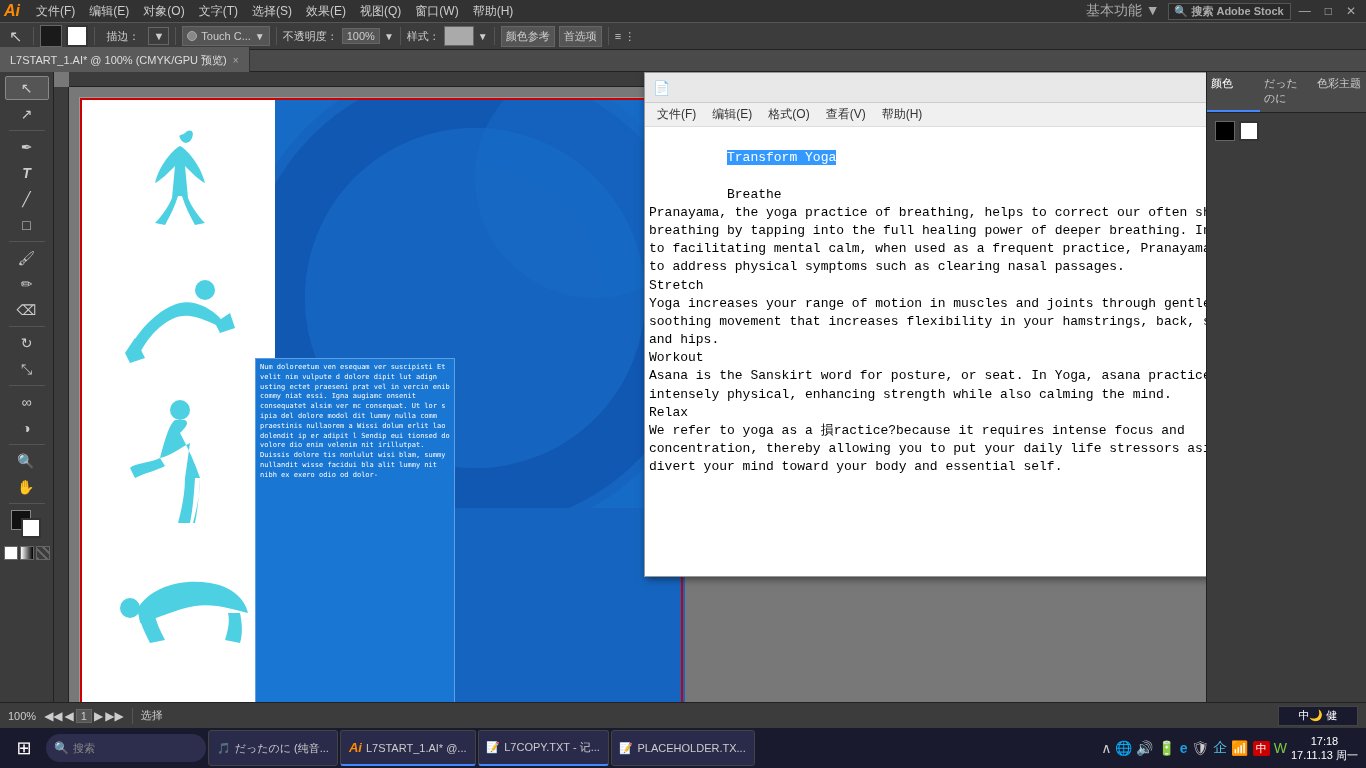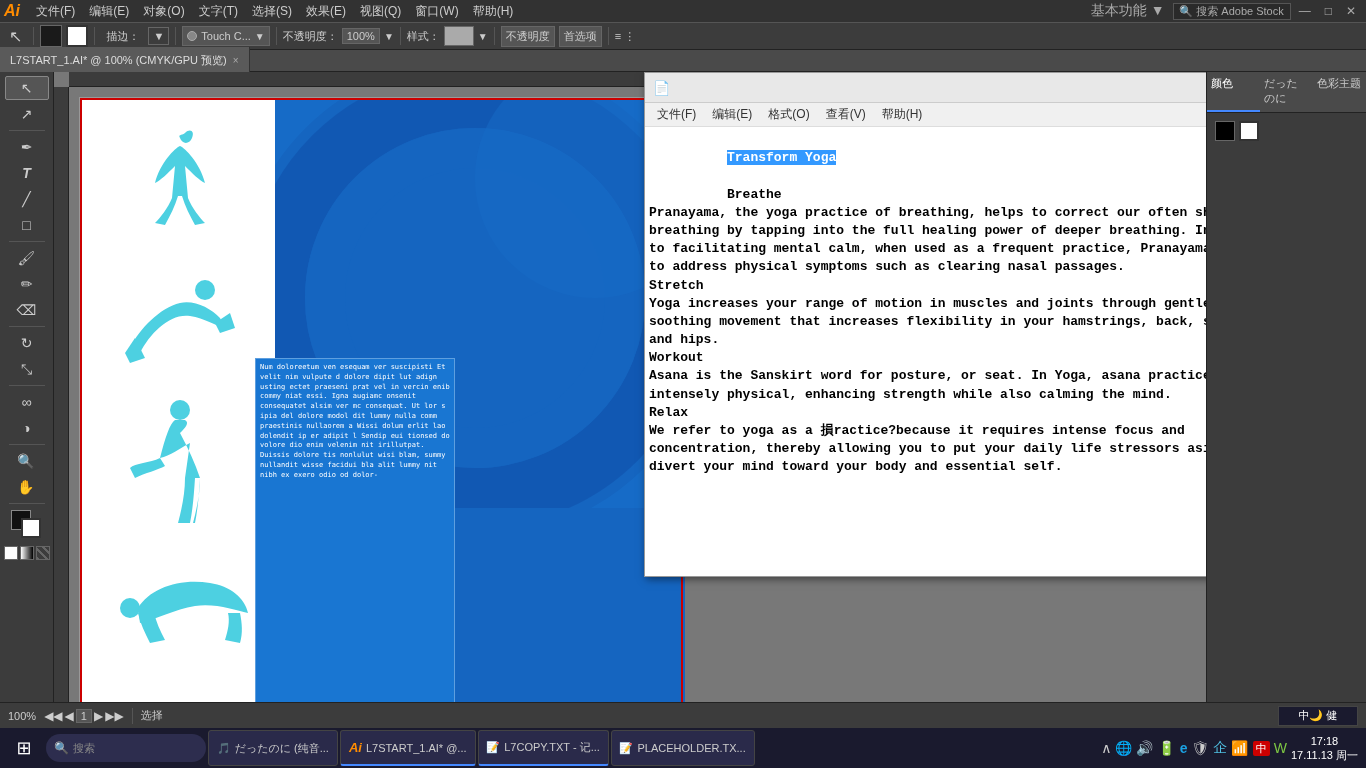--- a/index.html
+++ b/index.html
@@ -208,21 +208,20 @@
       font-family: 'Courier New', monospace;
       font-size: 13px;
       line-height: 1.4;
       color: #000;
       white-space: pre-wrap;
     }
     .notepad-content-area {
       display: flex;
       flex: 1;
       overflow: hidden;
-      font-weight: bold;
     }
     .highlight {
       background: #3399ff;
       color: white;
     }
 
     
     #status-bar {
       width: 100%;
       height: 26px;
@@ -346,21 +345,21 @@
   <span class="menu-item">编辑(E)</span>
   <span class="menu-item">对象(O)</span>
   <span class="menu-item">文字(T)</span>
   <span class="menu-item">选择(S)</span>
   <span class="menu-item">效果(E)</span>
   <span class="menu-item">视图(Q)</span>
   <span class="menu-item">窗口(W)</span>
   <span class="menu-item">帮助(H)</span>
   <div style="flex:1"></div>
   <span style="color:#aaa;font-size:14px;padding:0 6px;">基本功能 ▼</span>
-  <span style="color:#aaa;font-size:11px;padding:0 6px;background:#2a2a2a;border:1px solid #555;">🔍 搜索 Adobe Stock</span>
+  <span style="color:#aaa;font-size:11px;padding:0 6px;background:#2a2a2a;border:1px solid #555;font-weight:bold;">🔍 搜索 Adobe Stock</span>
   <span style="color:#aaa;padding:0 6px;">—</span>
   <span style="color:#aaa;padding:0 6px;">□</span>
   <span style="color:#aaa;padding:0 6px;">✕</span>
 </div>
 
 <div id="toolbar">
   <span class="toolbar-item" style="font-size:16px;">↖</span>
   <span class="toolbar-separator"></span>
   <div class="toolbar-color-box"></div>
   <div class="toolbar-stroke-box"></div>
@@ -375,21 +374,21 @@
   </div>
   <span class="toolbar-separator"></span>
   <span style="color:#ccc;font-size:11px;">不透明度：</span>
   <span style="color:#ccc;font-size:11px;background:#555;border:1px solid #666;padding:1px 4px;">100%</span>
   <span style="color:#ccc;font-size:10px;">▼</span>
   <span class="toolbar-separator"></span>
   <span style="color:#ccc;font-size:11px;">样式：</span>
   <div style="width:30px;height:20px;background:#aaa;border:1px solid #666;"></div>
   <span style="color:#ccc;font-size:10px;">▼</span>
   <span class="toolbar-separator"></span>
-  <span class="toolbar-item" style="background:#555;border:1px solid #666;">不透明度</span>
+  <span class="toolbar-item" style="background:#555;border:1px solid #666;">颜色参考</span>
   <span class="toolbar-item" style="background:#555;border:1px solid #666;">首选项</span>
   <span class="toolbar-separator"></span>
   <span style="color:#ccc;font-size:11px;">≡ ⋮</span>
 </div>
 
 <div id="doc-tab">
   <div class="doc-tab-item">
     <span>L7START_1.AI* @ 100% (CMYK/GPU 预览)</span>
     <span class="close-x">×</span>
   </div>

